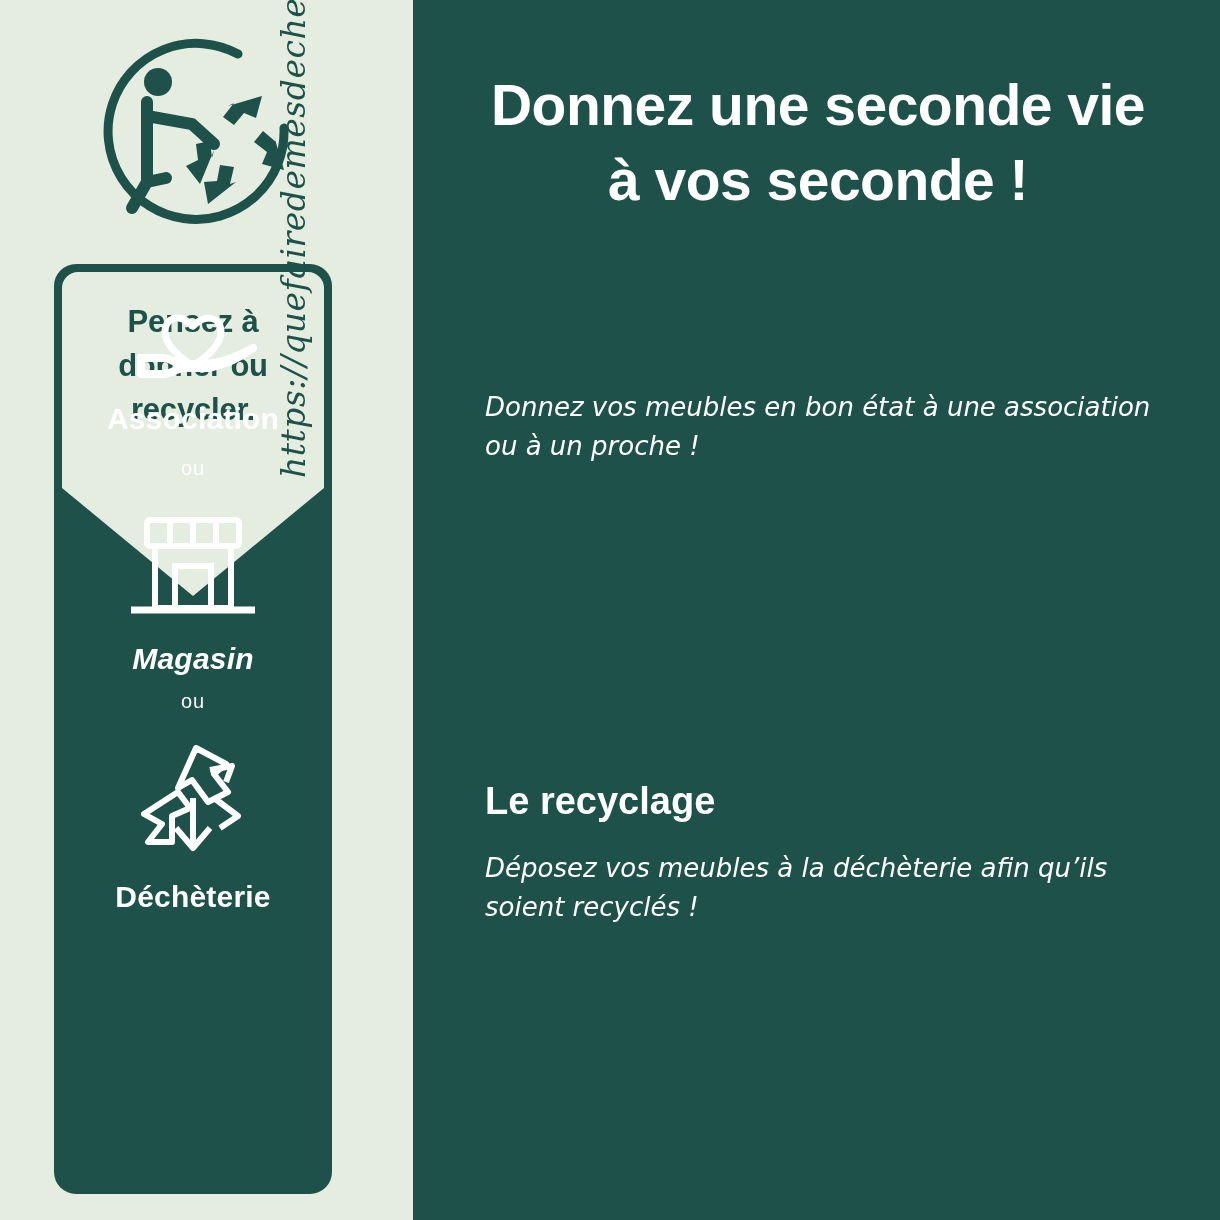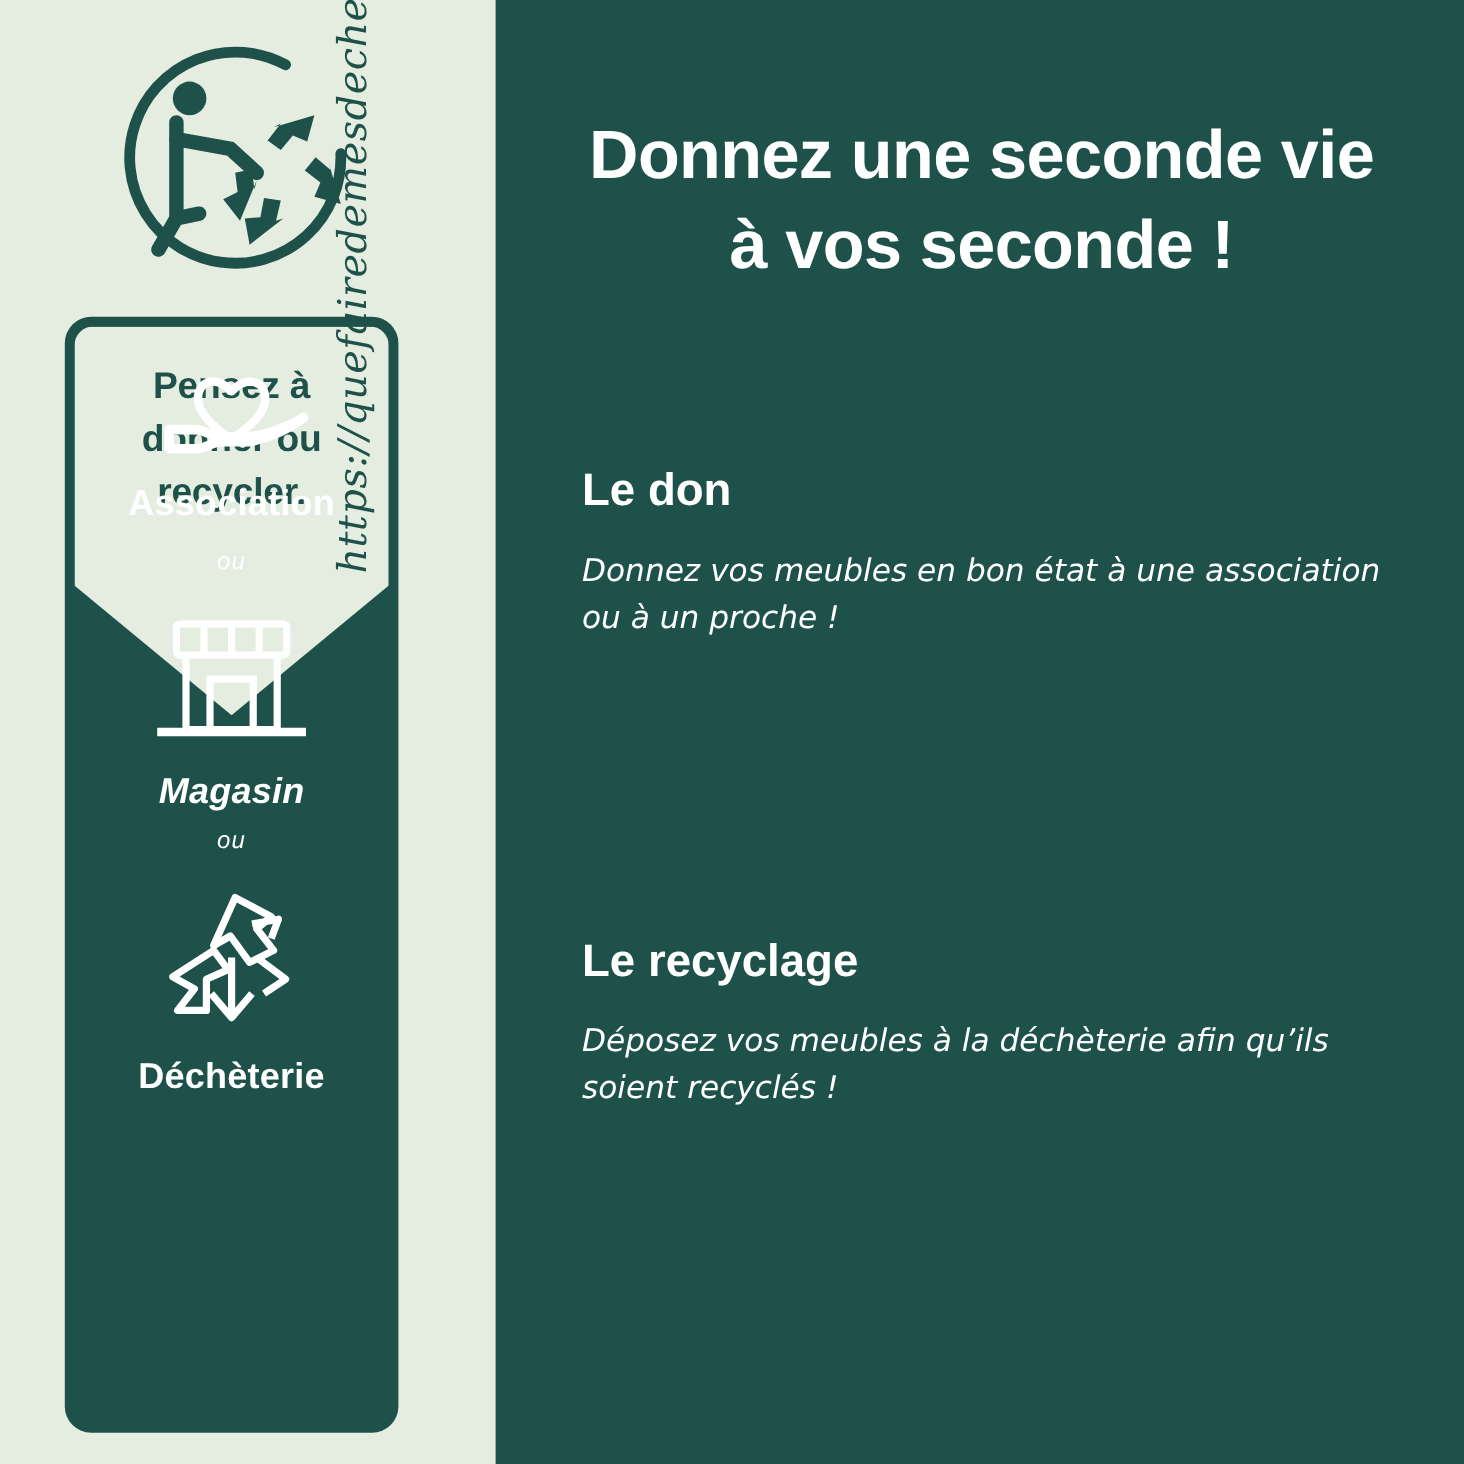--- a/index.html
+++ b/index.html
@@ -83,21 +83,20 @@
     font-weight: bold;
     font-size: 30px;
     letter-spacing: 0.2px;
   }
   .ou {
     position: absolute;
     left: 8px;
     width: 262px;
     text-align: center;
     color: #ffffff;
-    font-style: italic;
     font-size: 20px;
     letter-spacing: 1px;
   }
   .step-association { top: 278px; }
   .ou-1 { top: 457px; }
   .step-magasin { top: 508px; }
   .ou-2 { top: 690px; }
   .step-dechterie { top: 736px; }
 
   
@@ -128,21 +127,20 @@
     position: absolute;
     left: 35px;
     top: 68px;
     width: 740px;
     text-align: center;
     color: #ffffff;
     font-weight: bold;
     font-size: 57px;
     line-height: 1.32;
     letter-spacing: -0.5px;
-    margin-top: 24px;
   }
   .section {
     position: absolute;
     left: 72px;
     width: 700px;
   }
   .section-title {
     color: #ffffff;
     font-weight: bold;
     font-size: 38px;
@@ -248,21 +246,20 @@
   </div>
 
   <div class="right-panel">
 
     <div class="headline">
       <div>Donnez une seconde vie</div>
       <div>à vos seconde !</div>
     </div>
 
     <div class="section section-don">
-      <div class="section-title">Le don</div>
       <div class="section-body">Donnez vos meubles en bon état à une association ou à un proche !</div>
     </div>
 
     <div class="section section-recyclage">
       <div class="section-title">Le recyclage</div>
       <div class="section-body">Déposez vos meubles à la déchèterie afin qu’ils soient recyclés !</div>
     </div>
   </div>
 </div>
 

